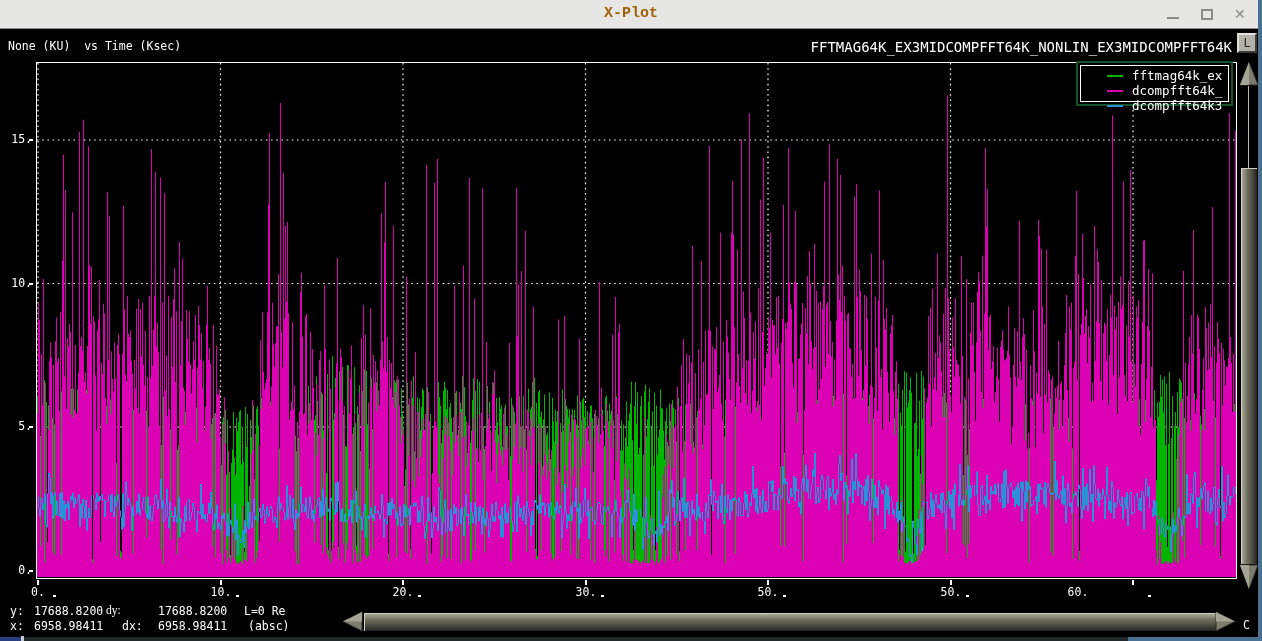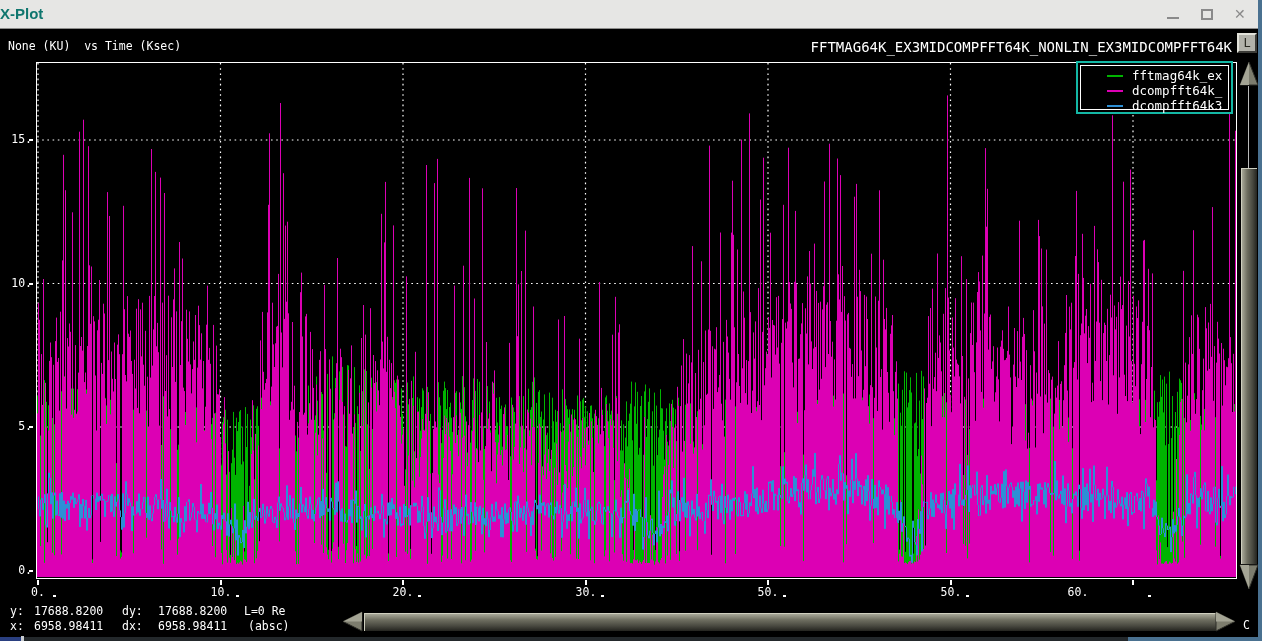--- a/index.html
+++ b/index.html
@@ -8,23 +8,23 @@
     position:relative; width:1262px; height:641px;
     background:#000; overflow:hidden;
     font-family:"DejaVu Sans Mono","Liberation Mono",monospace;
   }
   
   #titlebar {
     position:absolute; left:0; top:0; width:1262px; height:29px;
     background:#e6e6e4; border-bottom:1px solid #8d8d8b;
   }
   #title {
-    position:absolute; left:0; right:0; top:5px; 
-    font-family:Liberation Sans, sans-serif;
-    font-size:15px; font-weight:bold; color:#0f766e;
+    position:absolute; left:0; right:0; top:5px; text-align:center;
+    font-family:Liberation Mono, monospace;
+    font-size:15px; font-weight:bold; color:#a16207;
   }
   .winbtn { position:absolute; top:0; width:30px; height:29px; cursor:default; }
   #btn-min  { left:1158px; } #btn-max { left:1192px; } #btn-close { left:1226px; }
   #btn-min .glyph { position:absolute; left:9px; top:17px; width:12px; height:2px; background:#8a8a8a; }
   #btn-max .glyph { position:absolute; left:9px; top:9px; width:12px; height:11px; border:2px solid #8a8a8a; }
   #btn-close .glyph { position:absolute; left:8px; top:6px; font-family:"DejaVu Sans",sans-serif; font-size:14px; font-weight:bold; color:#8a8a8a; }
   
   #hdr-left  { position:absolute; left:8px;  top:39px; color:#fff; font-size:11.5px; white-space:pre; }
   #hdr-right { position:absolute; right:30px; top:39px; color:#fff; font-size:14px; white-space:pre; }
   #l-button {
@@ -40,22 +40,22 @@
     border:1px solid #ffffff; background:#000;
   }
   #plot-svg { position:absolute; left:0; top:0; }
   .ytick-label { position:absolute; width:30px; text-align:right; color:#fff; font-size:11.5px; }
   .ytick-mark  { position:absolute; width:4px; height:2px; background:#fff; }
   .xtick-label { position:absolute; width:44px; text-align:center; color:#fff; font-size:11.5px; }
   .xtick-mark  { position:absolute; width:2px; height:5px; background:#fff; }
   .xtick-dot   { position:absolute; width:3px; height:2px; background:#fff; }
   
   #legend {
-    position:absolute; left:1076px; top:61px; width:157px; height:53px;
-    background:#000; border:2px solid #14b8a6; padding:2px;
+    position:absolute; left:1076px; top:61px; width:157px; height:45px;
+    background:#000; border:2px solid #14532d; padding:2px;
   }
   #legend-inner { width:100%; height:100%; border:1px solid #fff; padding:2px 0 0 26px; }
   .legend-row { display:flex; align-items:center; height:15px; }
   .legend-line { width:16px; height:2px; margin-right:9px; flex:none; }
   .legend-label { color:#fff; font-size:12.5px; line-height:14px; }
   
   .status-row { position:absolute; left:0; width:340px; height:15px; color:#fff; font-size:11.5px; }
   .status-cell { position:absolute; top:0; white-space:pre; }
   
   #hscroll-svg, #vscroll-svg { position:absolute; }
@@ -164,21 +164,21 @@
           <span class="legend-line" style="background: rgb(45, 143, 213);"></span>
           <span class="legend-label">dcompfft64k3</span>
         </div>
       </div>
   </div>
 
   <div id="status-layer">
       <div class="status-row" style="top: 604px;">
         <span class="status-cell" style="left: 10px;">y:</span>
         <span class="status-cell" style="left: 34px;">17688.8200</span>
-        <span class="status-cell" style="left: 122px;">dy:</span>
+        <span class="status-cell" style="left: 106px; font-family: Liberation Serif, serif;">dy:</span>
         <span class="status-cell" style="left: 158px;">17688.8200</span>
         <span class="status-cell" style="left: 244px;">L=0 Re</span>
       </div>
       <div class="status-row" style="top: 619px;">
         <span class="status-cell" style="left: 10px;">x:</span>
         <span class="status-cell" style="left: 34px;">6958.98411</span>
         <span class="status-cell" style="left: 122px;">dx:</span>
         <span class="status-cell" style="left: 158px;">6958.98411</span>
         <span class="status-cell" style="left: 248px;">(absc)</span>
       </div>

